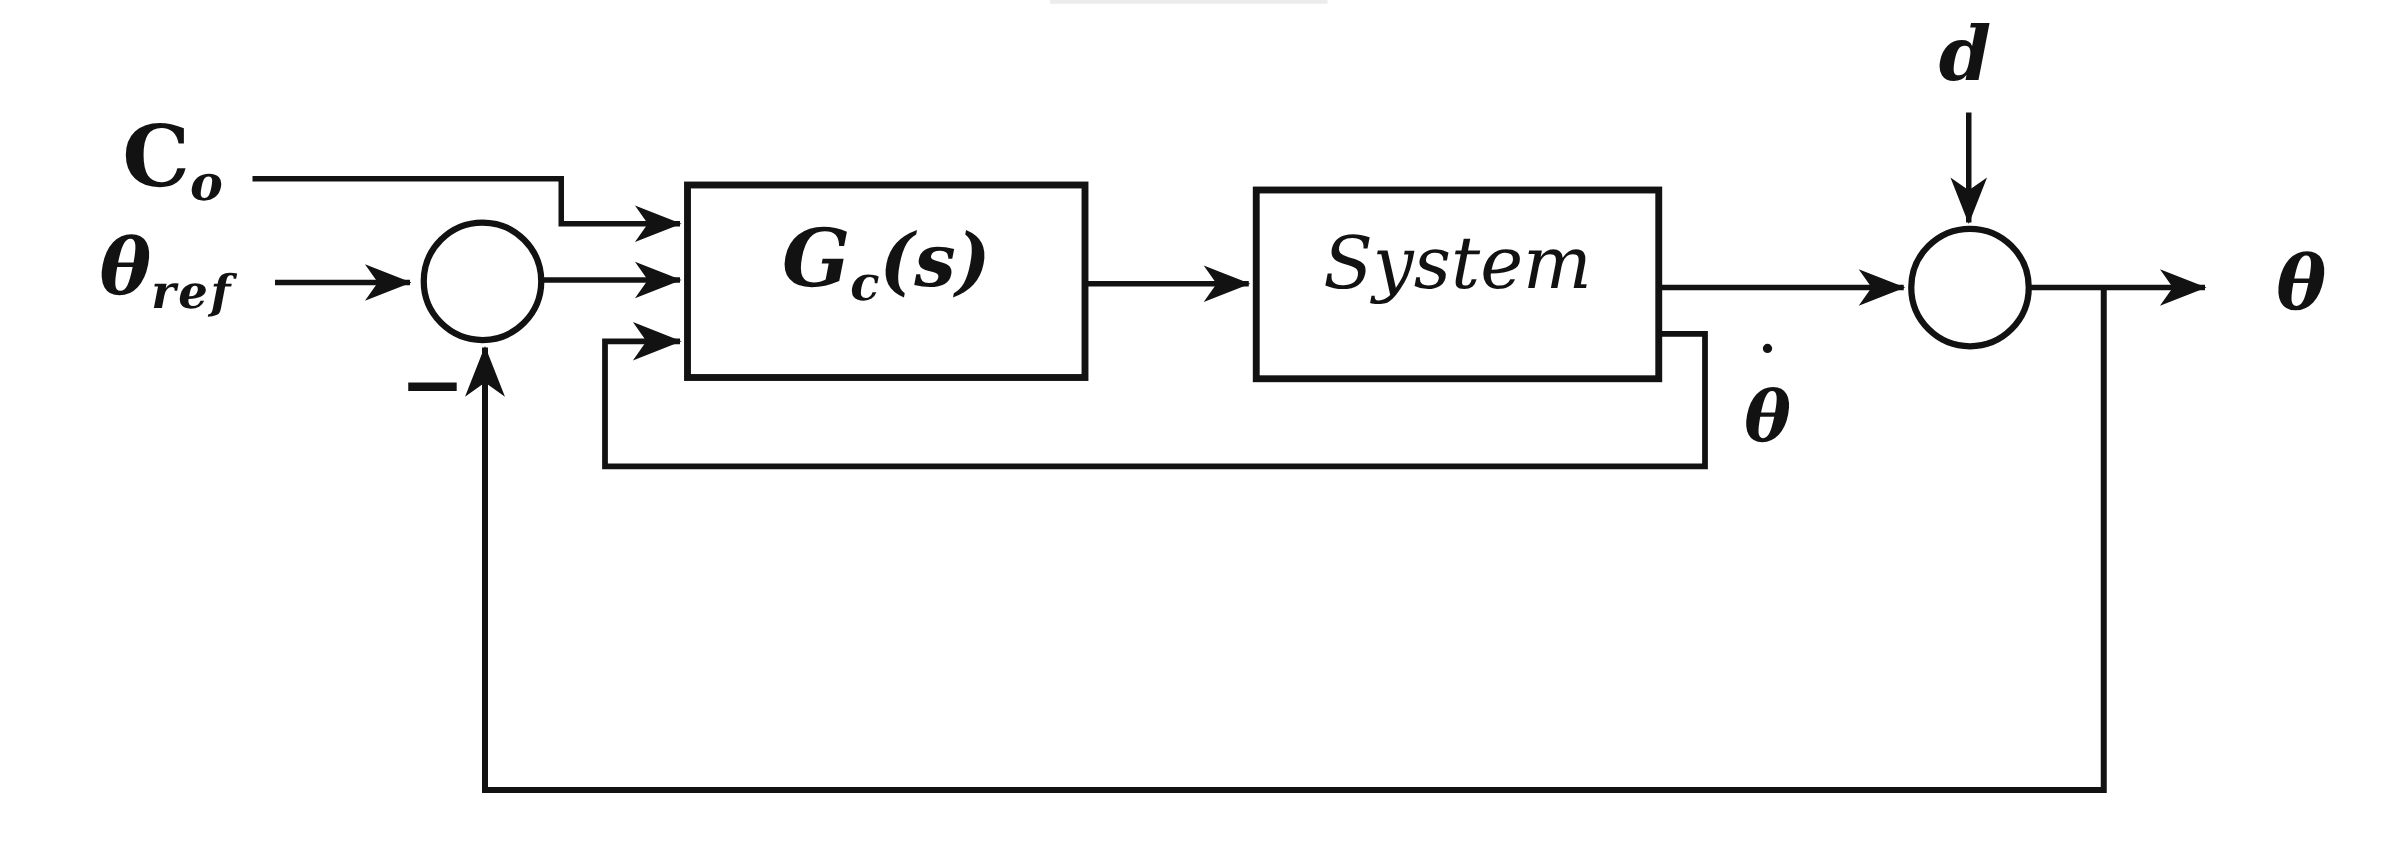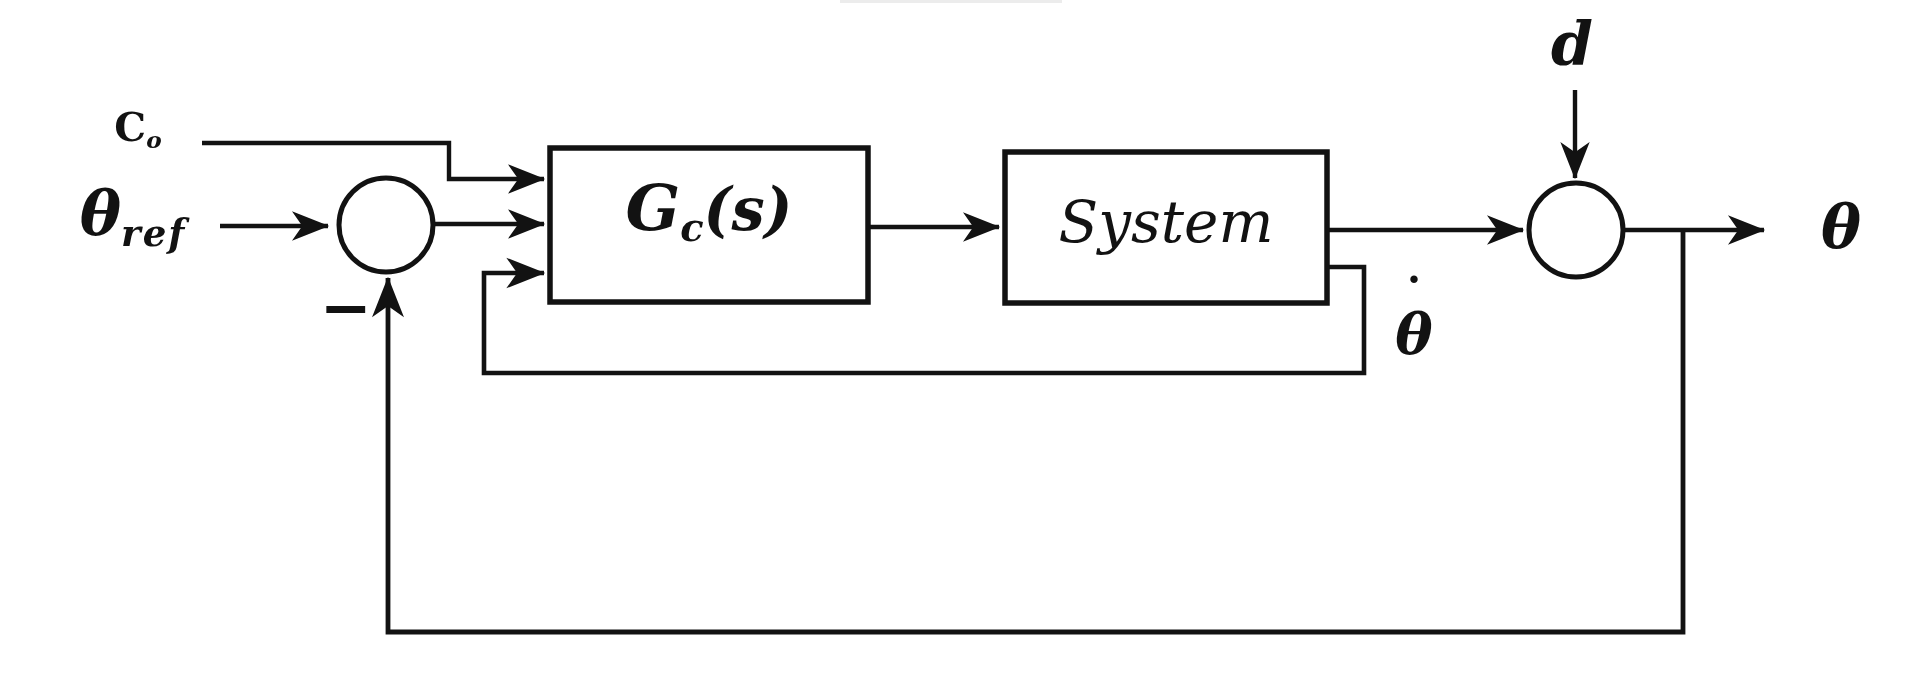--- a/index.html
+++ b/index.html
@@ -8,21 +8,21 @@
     width:1911px;height:688px;
     background:#ffffff;
     overflow:hidden;
     font-family:"DejaVu Serif","Liberation Serif",serif;
     color:#121212;
   }
   #wires{position:absolute;left:0;top:0;}
   .center{position:absolute;transform:translate(-50%,-50%);white-space:nowrap;}
   .lbl{color:#121212;}
   
-  .lbl-co{font-size:40px;font-weight:bold;}
+  .lbl-co{font-size:68px;font-weight:bold;}
   .lbl-co .sub{font-size:0.58em;font-style:italic;vertical-align:-0.28em;}
   
   .lbl-thetaref{font-size:62px;font-weight:bold;font-style:italic;}
   .lbl-thetaref .sub{font-size:0.60em;vertical-align:-0.30em;letter-spacing:2px;text-align:center;}
   
   .lbl-gc{font-size:64px;font-weight:bold;font-style:italic;}
   .lbl-gc .sub{font-size:0.60em;vertical-align:-0.30em;}
   .lbl-gc .args{font-size:0.92em;}
   
   .lbl-system{font-size:58px;font-style:italic;}
@@ -87,21 +87,21 @@
   <div class="center lbl lbl-thetaref" style="left:133px;top:216px;">
     <span>θ</span><span class="sub">ref</span>
   </div>
 
   <div class="center lbl lbl-minus" style="left:346px;top:308px;">−</div>
 
   <div class="center lbl lbl-gc" style="left:709px;top:210px;">
     <span>G</span><span class="sub">c</span><span class="args">(s)</span>
   </div>
 
-  <div class="center lbl lbl-system" style="left:1166px;top:222px;">System</div>
+  <div class="center lbl lbl-system" style="left:1166px;top:210px;">System</div>
 
   <div class="center lbl lbl-d" style="left:1572px;top:44px;">d</div>
 
   <div class="center lbl lbl-thetadot" style="left:1414px;top:328px;">
     <span class="dot">˙</span>
     <span class="base">θ</span>
   </div>
 
   <div class="center lbl lbl-theta" style="left:1841px;top:227px;">θ</div>
 

